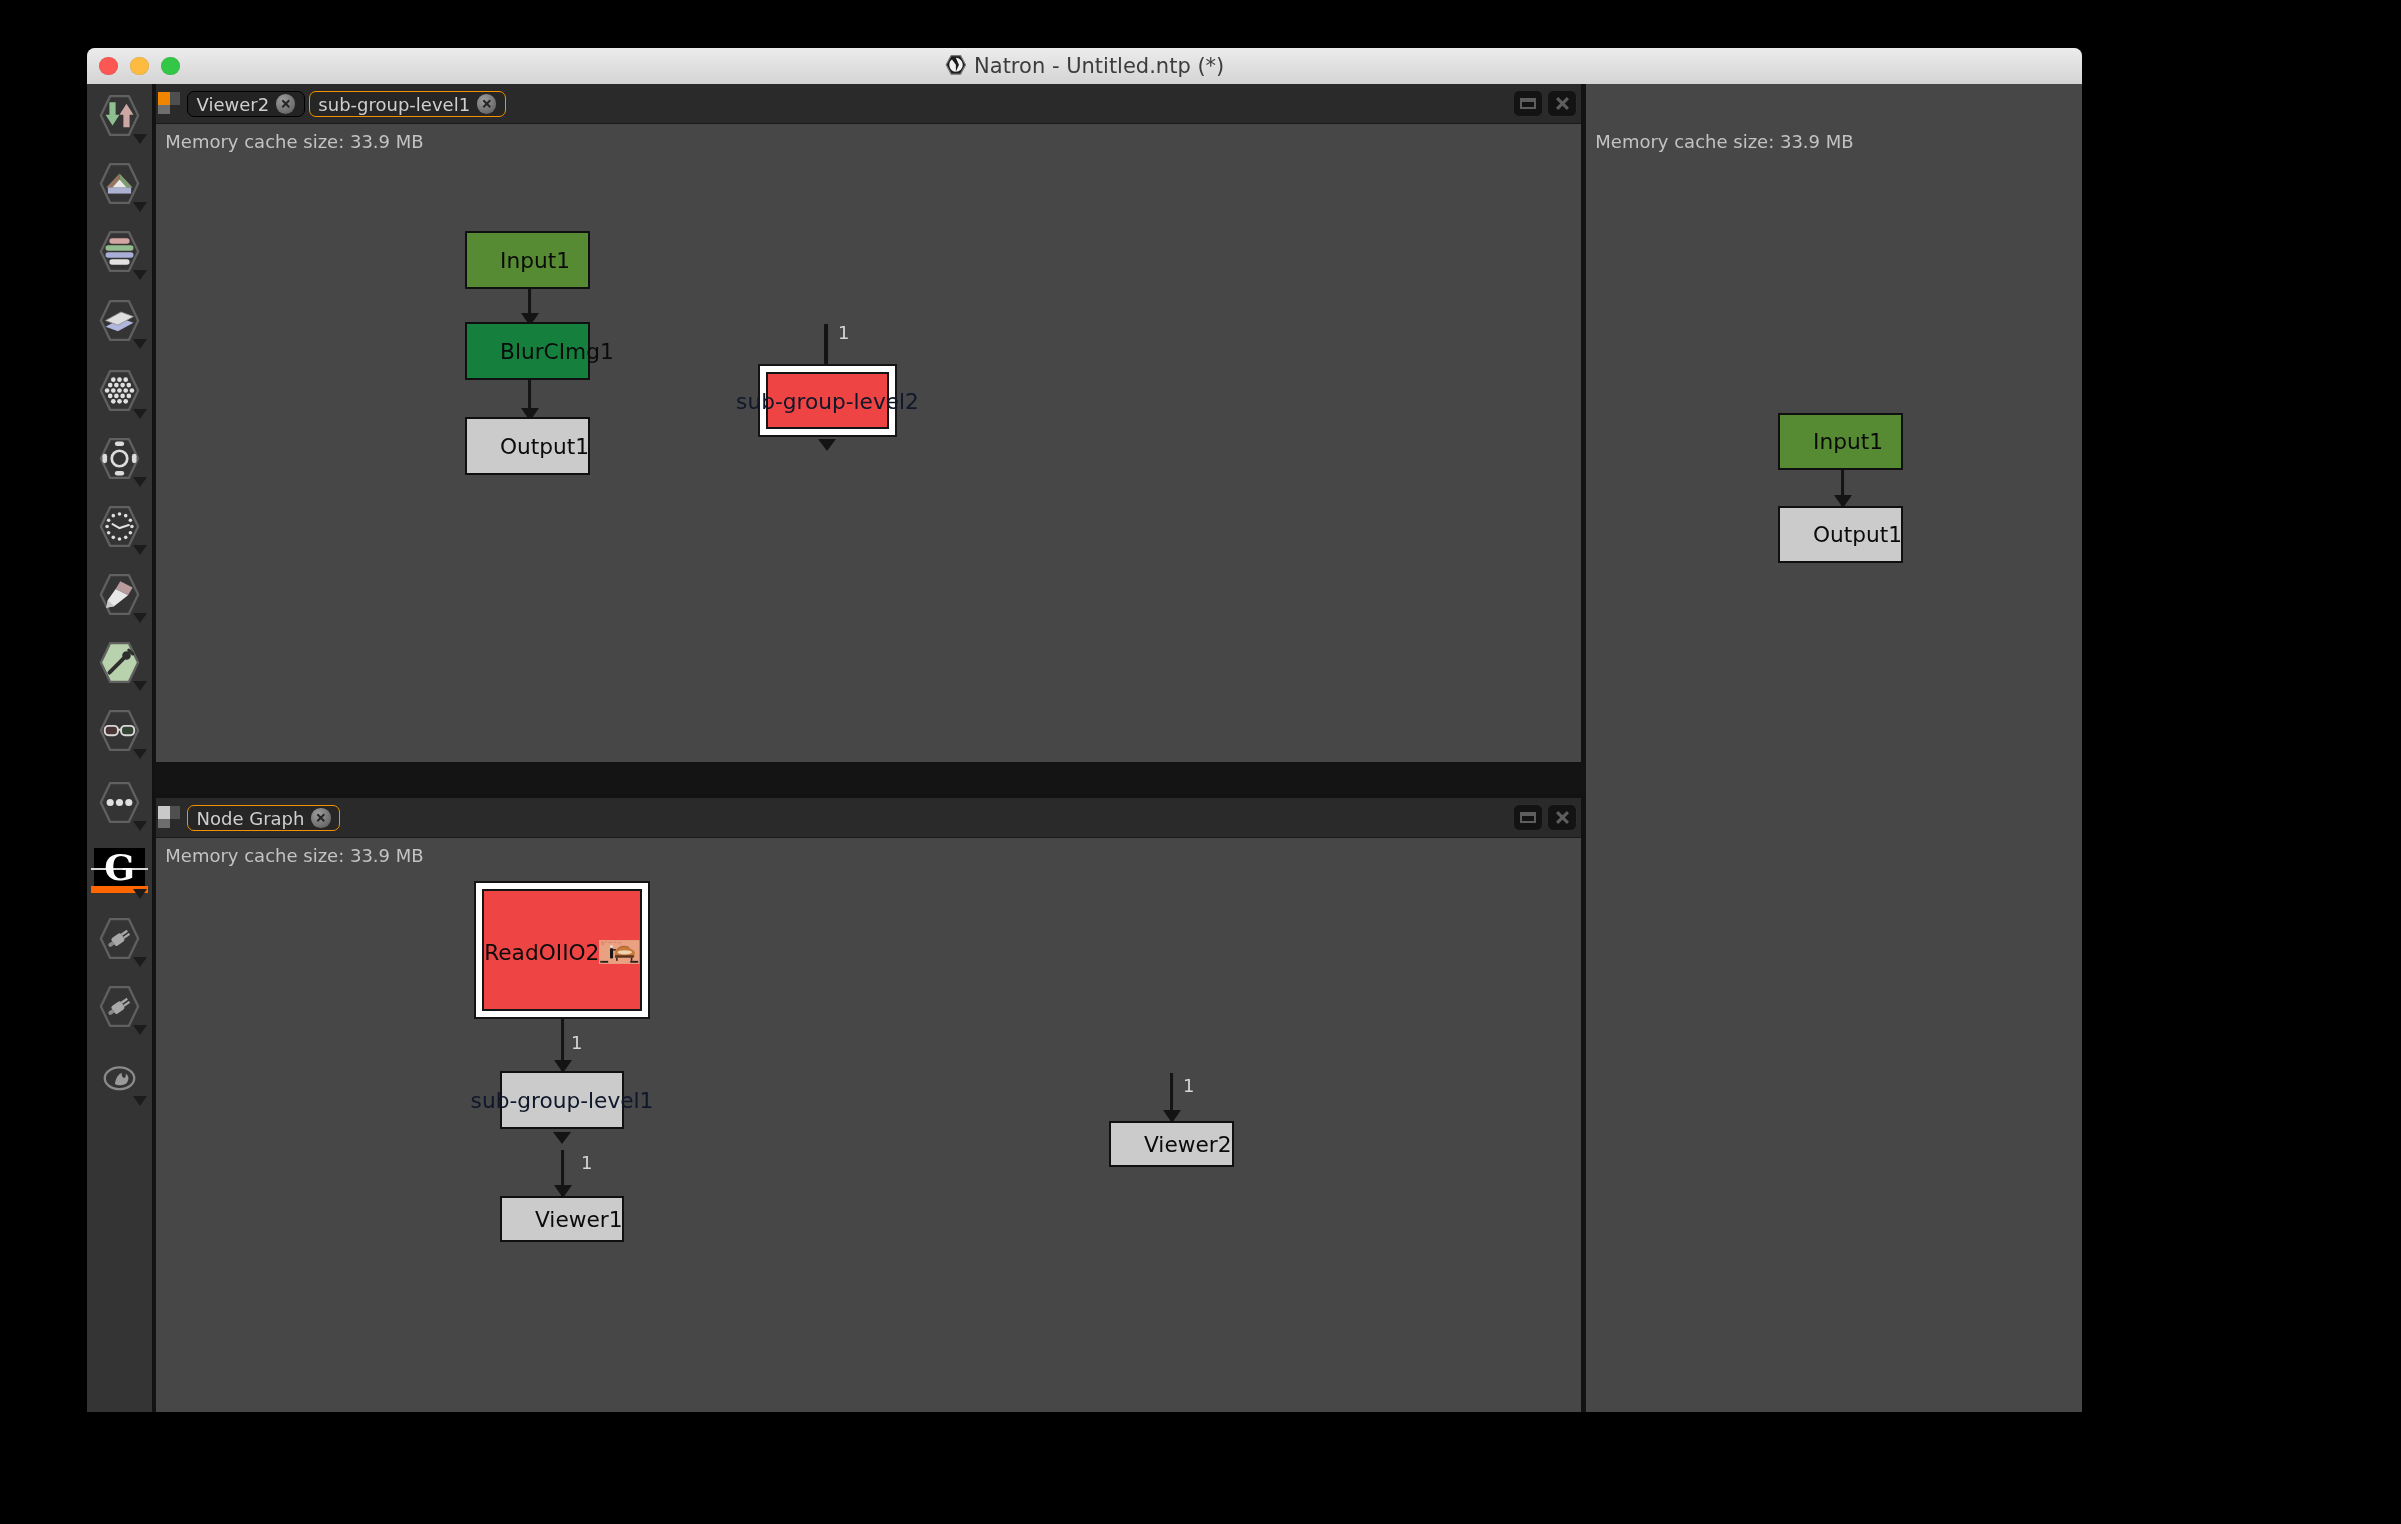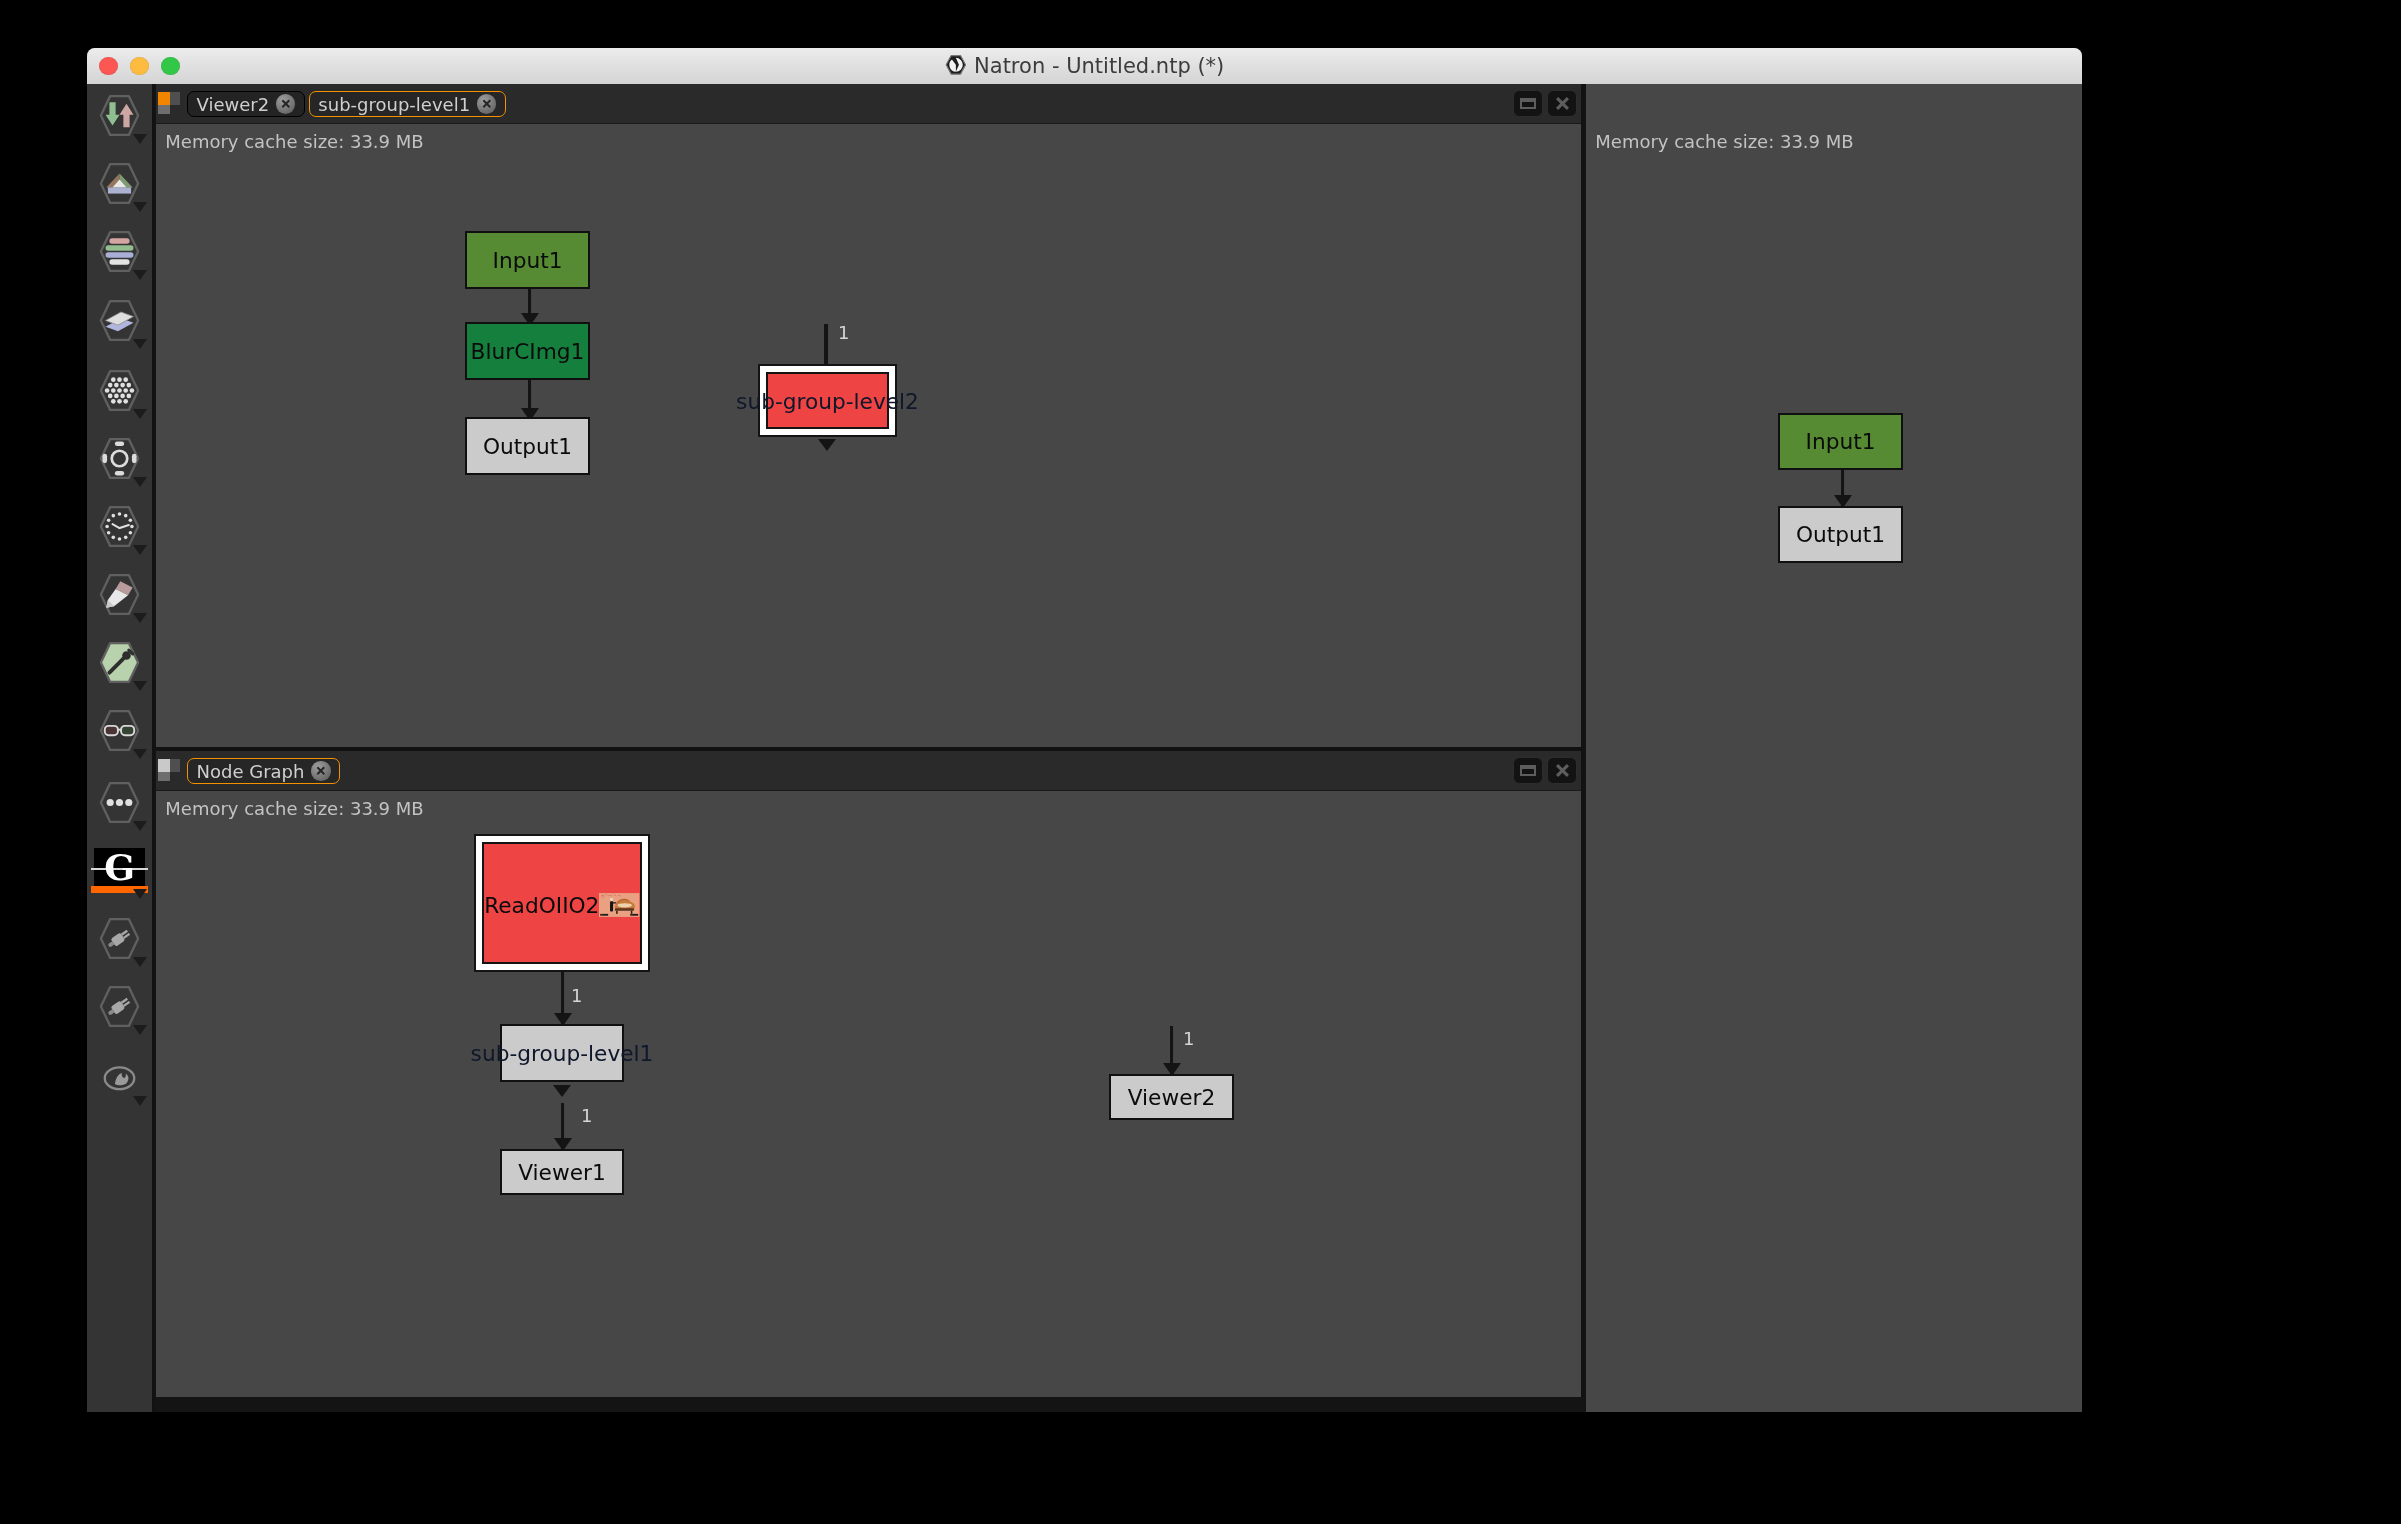--- a/index.html
+++ b/index.html
@@ -32,21 +32,21 @@
   .gmic-box { position:absolute; inset:0 -3.1px 7px -3.1px; background:#000;
               display:flex; align-items:center; justify-content:center; }
   .gmic-hline { position:absolute; left:-3.1px; right:-3.1px; top:20px; height:1.5px; background:#d8d8d8; }
   .gmic-g { position:relative; font-size:36px; font-weight:bold; color:#fff; line-height:1;
             font-family:"DejaVu Serif","Liberation Serif",serif; }
   .gmic-bar { position:absolute; left:-6.2px; right:-6.2px; bottom:0; height:7px; }
 
   
   .panel { position:absolute; background:#474747; overflow:hidden; }
   .panel-tl     { left:69px; top:0;     width:1425px; height:678px; }
-  .panel-bottom { left:69px; top:663px; width:1425px; height:646px; }
+  .panel-bottom { left:69px; top:710px; width:1425px; height:646px; }
   .panel-right  { left:1499px; top:0;   width:753px;  height:1328px; }
   .panel-tl, .panel-bottom { border-right:4.6px solid #121212; }
   .panel-bottom { border-top:4.6px solid #121212; }
 
   .panel-header { position:absolute; left:0; top:0; right:0; height:39px; background:#2a2a2a;
                   border-bottom:1.5px solid #191919; }
   .anchor { position:absolute; left:1.5px; top:7.7px; width:25px; height:25px; }
   .anchor .sq1 { position:absolute; left:0; top:0; width:12.4px; height:13px; }
   .anchor .sq2 { position:absolute; left:12.4px; top:0; width:10px; height:13px; background:#4f4f4f; }
   .anchor .sq3 { position:absolute; left:0; top:13px; width:12.4px; height:9.3px; background:#6e6e6e; }
@@ -61,23 +61,23 @@
                display:flex; align-items:center; justify-content:center; }
 
   .panel-btns { position:absolute; right:3.9px; top:6.2px; display:flex; gap:3.9px; }
   .pbtn { width:30px; height:27px; background:#131313; border:0.8px solid #2d2d2d; border-radius:6.2px;
           display:flex; align-items:center; justify-content:center; box-sizing:border-box; }
   .max-glyph { width:15.5px; height:11.6px; border:2.3px solid #5d5d5d; border-top-width:4.6px; box-sizing:border-box; }
 
   .status { position:absolute; left:9.3px; top:47px; font-size:18px; color:#c3c3c3; }
 
   
-  .node { position:absolute; display:flex; align-items:center; justify-content:center;
+  .node { position:absolute; display:flex; align-items:center; 
           border:2.3px solid #101010; font-size:21.7px; color:#0b0b0b; box-sizing:border-box;
-          background:#cbcbcb; }
+          background:#cbcbcb;padding-left:33px; }
   .node-label-overflow { position:absolute; top:50%; left:50%; transform:translate(-50%,-50%);
           white-space:nowrap; font-size:21.7px; color:#0f172a; z-index:3; pointer-events:none; }
   .selwrap { position:absolute; background:#fff; border:2.3px solid #141414; padding:6.2px; box-sizing:border-box; }
   .selwrap .inner { width:100%; height:100%; background:#ef4444; border:2.3px solid #141414; box-sizing:border-box;
           position:relative; display:flex; flex-direction:row; align-items:center; }
   .read-title { margin-top:4.6px; font-size:21.7px; color:#0b0b0b; }
   .thumb { margin-top:3.9px; }
 
   
   .conn { position:absolute; }

